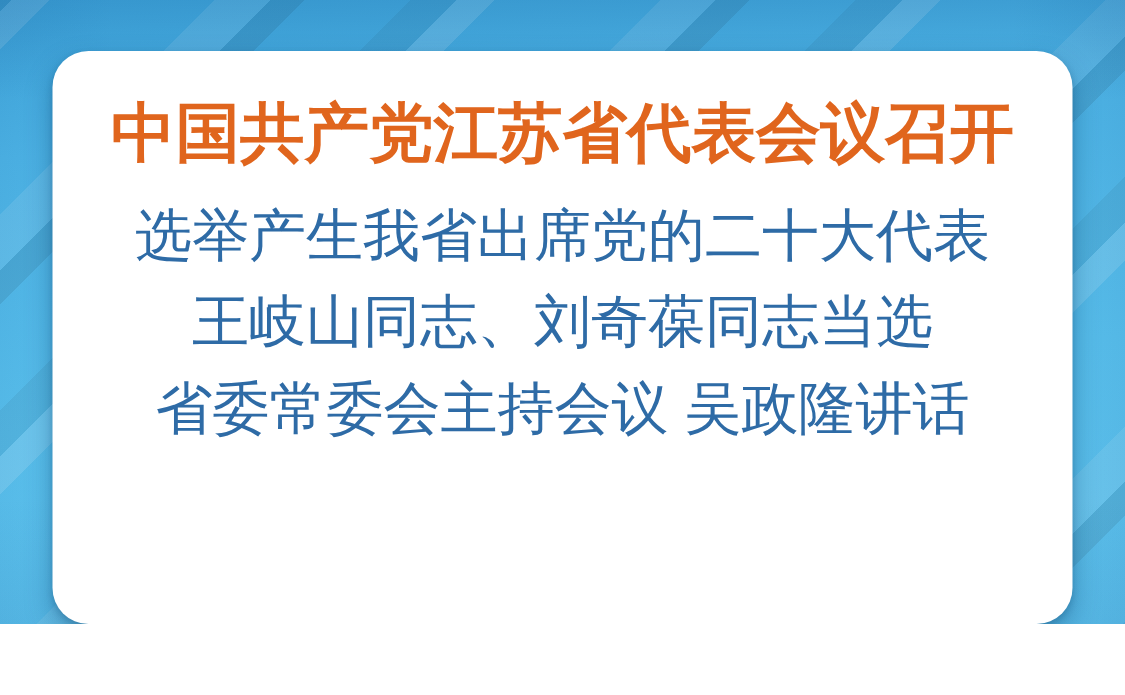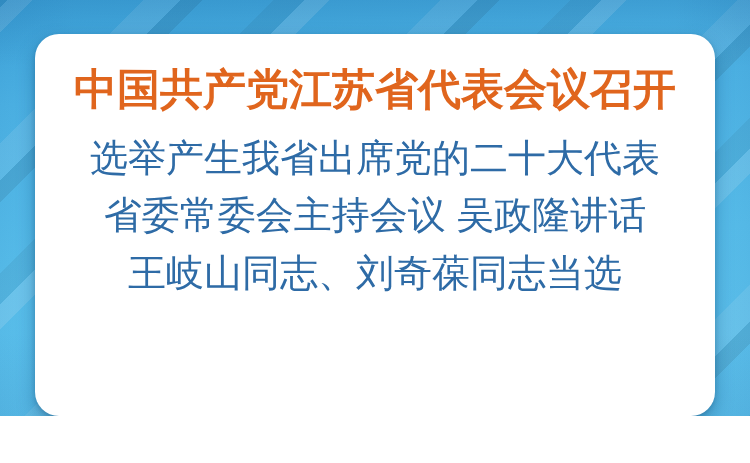--- a/index.html
+++ b/index.html
@@ -114,18 +114,18 @@
   <div class="bg-base"></div>
   <div class="bg-stripes"></div>
   <div class="bg-vignette"></div>
 
   <div id="card">
 
     <div id="headline">中国共产党江苏省代表会议召开</div>
 
     <div id="body-lines">
       <div class="body-line">选举产生我省出席党的二十大代表</div>
+      <div class="body-line">王岐山同志、刘奇葆同志当选</div>
       <div class="body-line">省委常委会主持会议 吴政隆讲话</div>
-      <div class="body-line">王岐山同志、刘奇葆同志当选</div>
     </div>
 
   </div>
 </div>
 
 </body></html>

